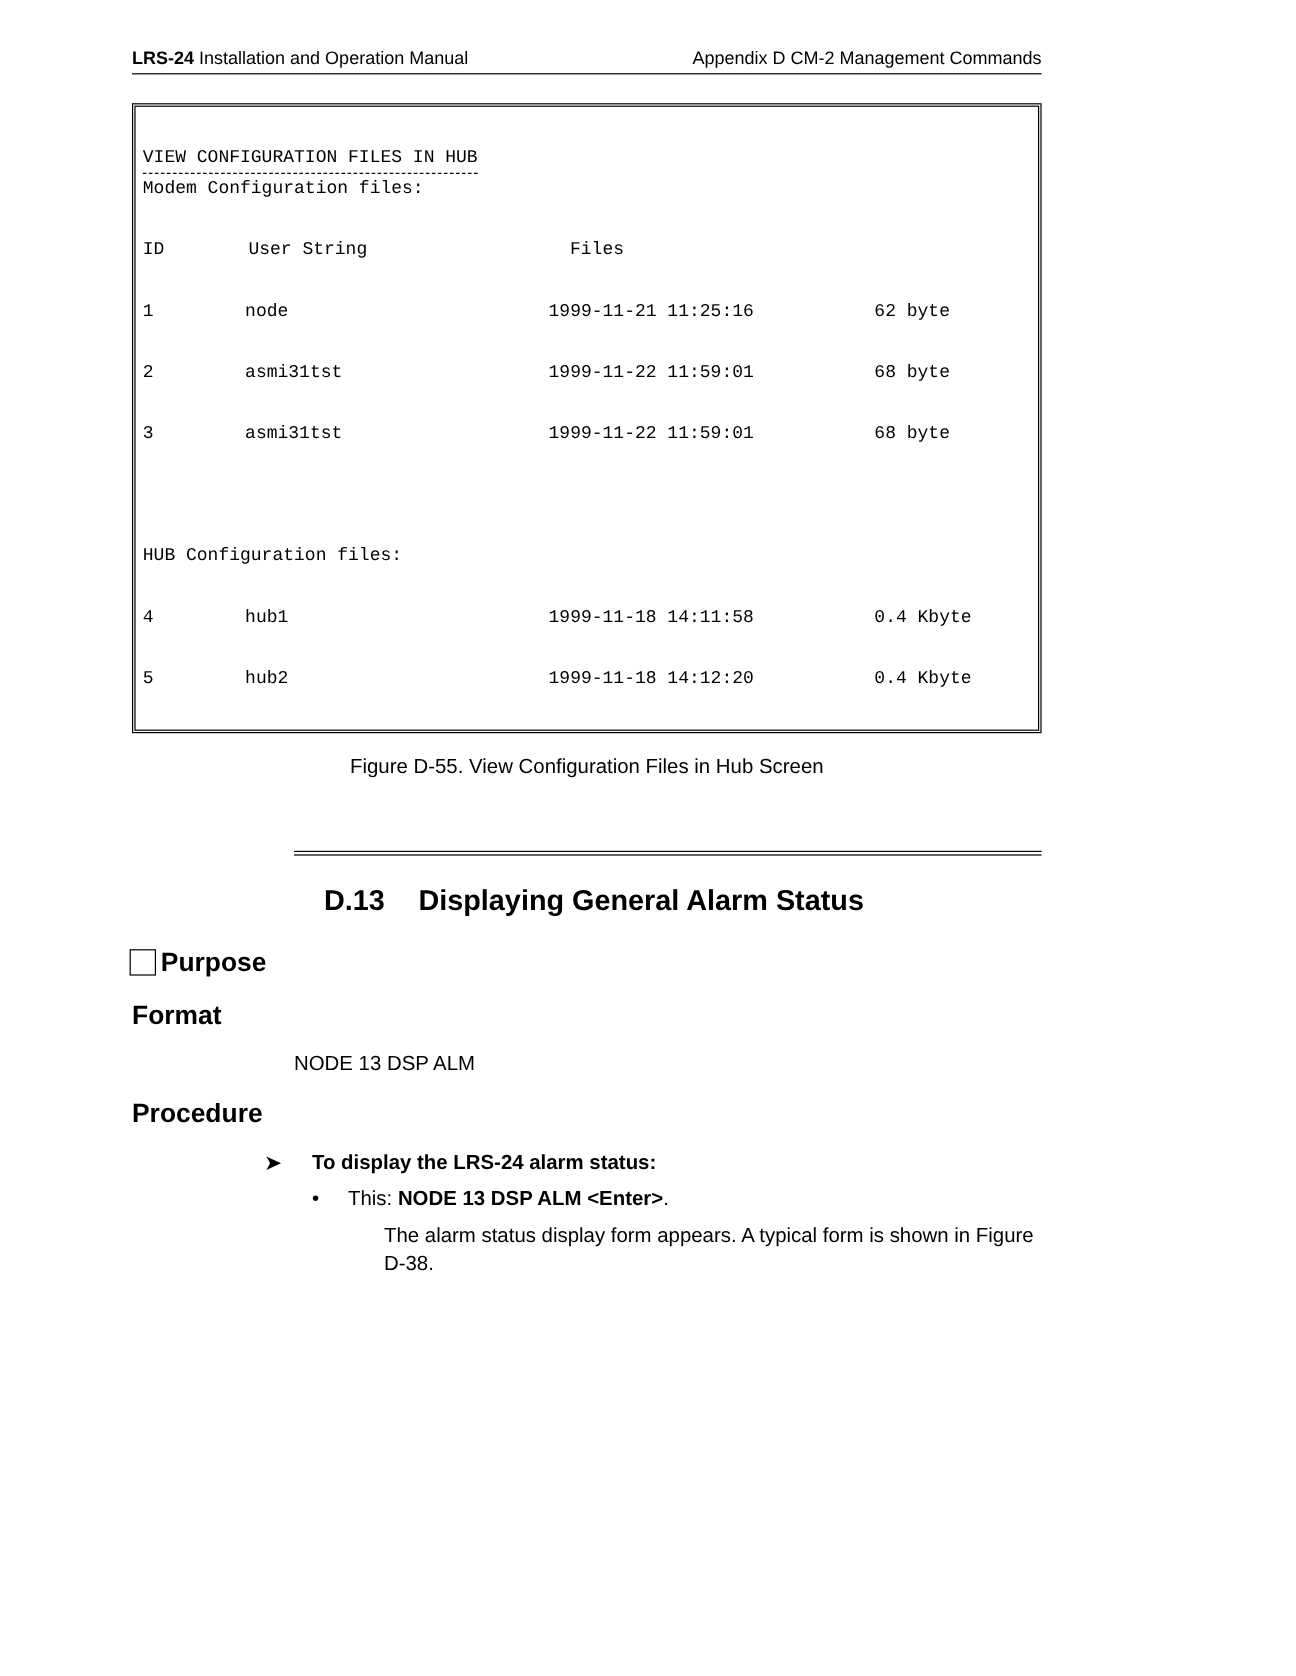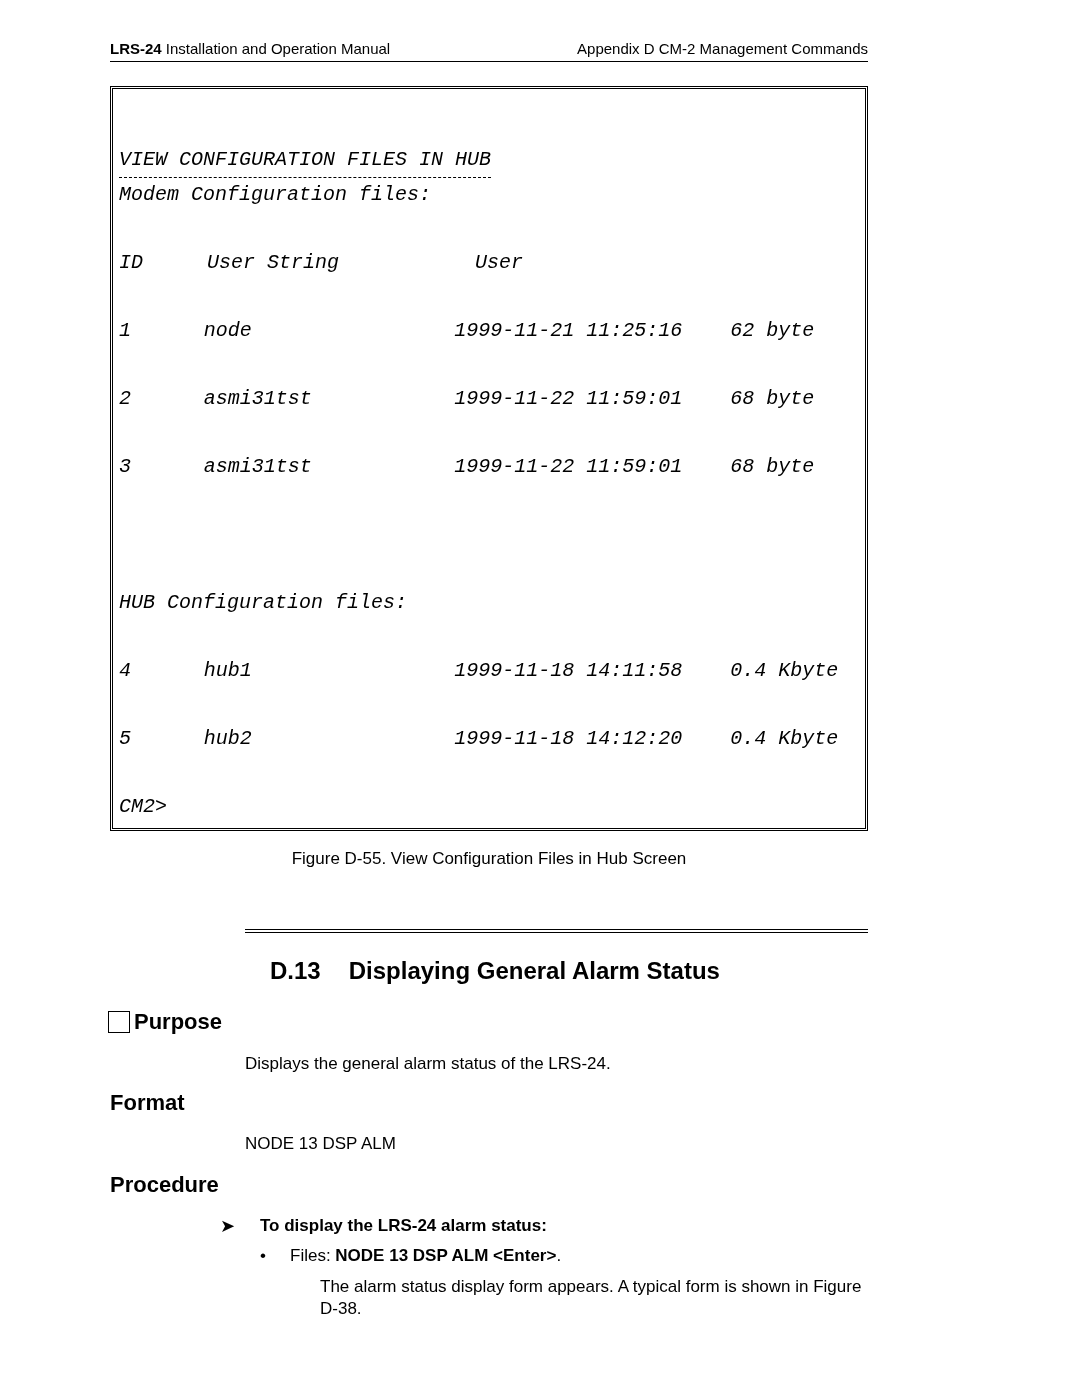--- a/index.html
+++ b/index.html
@@ -22,25 +22,24 @@
     display: flex;
     justify-content: space-between;
     font-size: 15px;
     border-bottom: 1px solid #000;
     padding-bottom: 4px;
     margin-bottom: 24px;
   }
   .terminal {
     border: 3px double #000;
     font-family: "Courier New", Courier, monospace;
-    font-size: 20px;
-    padding: 20px 6px 4px 6px;
+    font-size: 15px;
+    padding: 4px 6px 4px 6px;
     line-height: 1.7;
     white-space: pre;
-    font-style: italic;
   }
   .terminal-title {
     border-bottom: 1px dashed #000;
     display: inline-block;
     padding-bottom: 0;
     margin: 0;
   }
   .term-row {
     display: flex;
     gap: 48px;
@@ -136,59 +135,58 @@
     <div class="header-line">
       <span>
         <b>LRS-24</b><span> Installation and Operation Manual</span>
       </span>
       <span>Appendix D  CM-2 Management Commands</span>
     </div>
 
     <div class="terminal">
 <span class="terminal-title">VIEW CONFIGURATION FILES IN HUB</span>
 <div>Modem Configuration files:</div>
-<div class="term-row"><span class="col-id">ID</span><span class="col-user">User String</span><span class="col-size">User</span></div>
+<div class="term-row"><span class="col-id">ID</span><span class="col-user">User String</span><span class="col-size">Files</span></div>
 <div class="term-row"><span class="col-id">1</span><span class="col-user">node</span><span class="col-date">1999-11-21 11:25:16</span><span class="col-size">62 byte</span></div>
 <div class="term-row"><span class="col-id">2</span><span class="col-user">asmi31tst</span><span class="col-date">1999-11-22 11:59:01</span><span class="col-size">68 byte</span></div>
 <div class="term-row"><span class="col-id">3</span><span class="col-user">asmi31tst</span><span class="col-date">1999-11-22 11:59:01</span><span class="col-size">68 byte</span></div>
 <div> </div>
 <div>HUB Configuration files:</div>
 <div class="term-row"><span class="col-id">4</span><span class="col-user">hub1</span><span class="col-date">1999-11-18 14:11:58</span><span class="col-size">0.4 Kbyte</span></div>
 <div class="term-row"><span class="col-id">5</span><span class="col-user">hub2</span><span class="col-date">1999-11-18 14:12:20</span><span class="col-size">0.4 Kbyte</span></div>
-<div>CM2&gt;</div></div>
+</div>
 
     <div class="figure-caption">Figure D-55.  View Configuration Files in Hub Screen</div>
 
     <hr class="section-rule">
 
     <div class="section-heading">
       <span class="section-num">D.13</span><span>Displaying General Alarm Status</span>
     </div>
 
     <div class="side-heading purpose-box">
       <span class="purpose-rect"></span>
       <span>Purpose</span>
     </div>
 
-    <div class="body-text">Displays the general alarm status of the LRS-24.</div>
 
     <div class="side-heading">Format</div>
     <div class="format-text">NODE 13 DSP ALM</div>
 
     <div class="side-heading">Procedure</div>
 
     <div class="proc-block">
       <div class="proc-line">
         <span class="arrow">➤</span>
         <span class="proc-title">To display the LRS-24 alarm status:</span>
       </div>
       <div class="bullet-line">
         <span class="bullet-dot">•</span>
         <span>
-          <span>Files: </span><b>NODE 13 DSP ALM &lt;Enter&gt;</b><span>.</span>
+          <span>This: </span><b>NODE 13 DSP ALM &lt;Enter&gt;</b><span>.</span>
         </span>
       </div>
       <div class="sub-text">The alarm status display form appears. A typical form is shown in Figure D-38.</div>
     </div>
 
     
     
 
   </div>
 </div>

